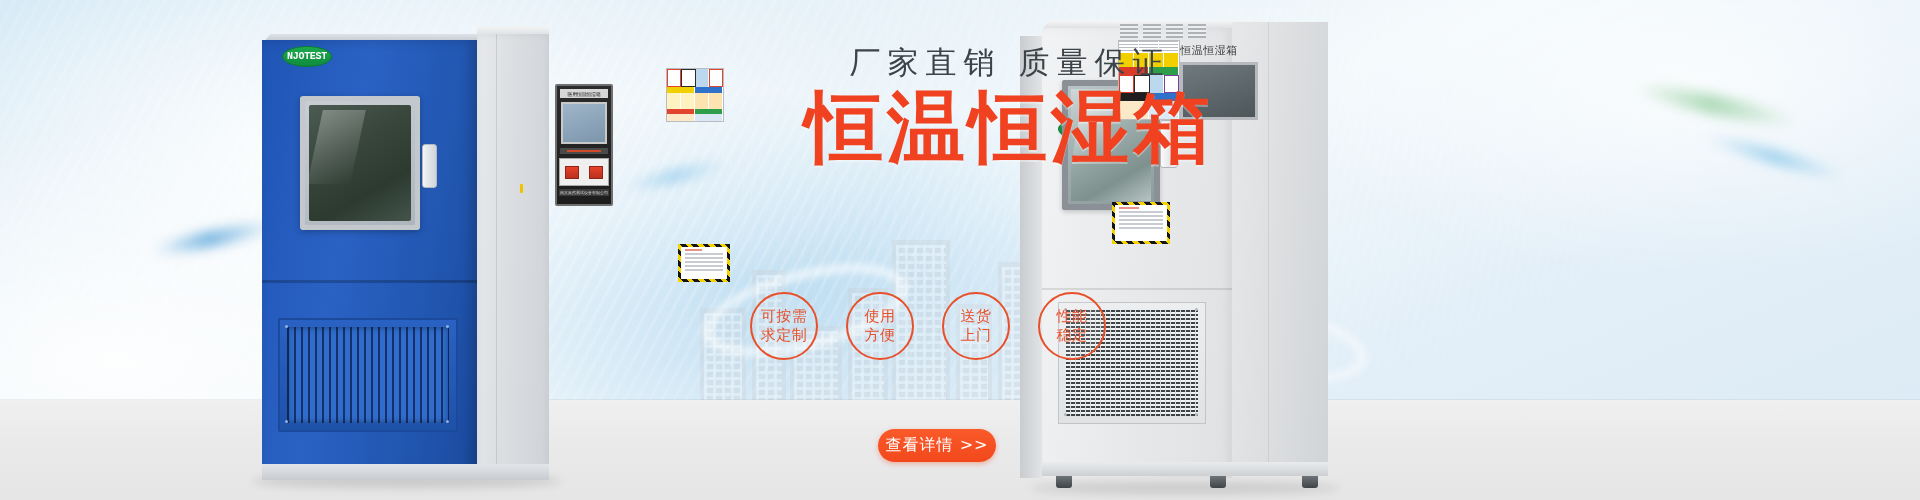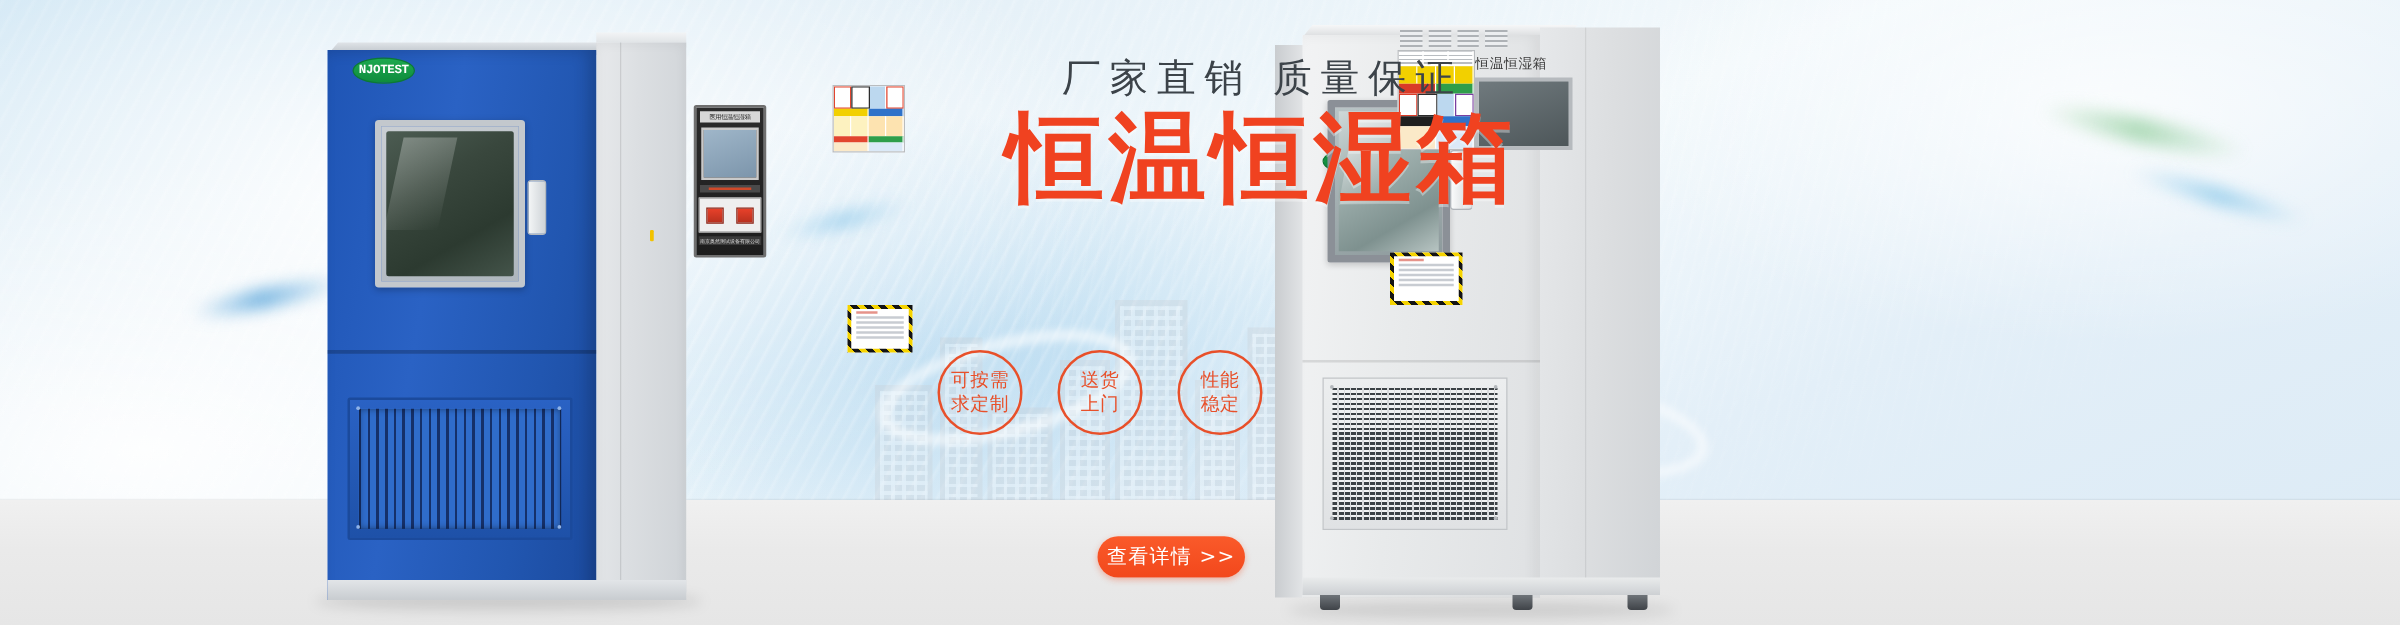--- a/index.html
+++ b/index.html
@@ -104,21 +104,21 @@
     border-radius:2px;
     display:flex;align-items:center;justify-content:center;
     box-shadow:0 1px 3px rgba(31,118,196,.35);
   }
   .subbar span{
     color:#fff;font-size:25px;letter-spacing:1px;white-space:nowrap;
     font-family:"DejaVu Sans","Liberation Sans",sans-serif;
   }
 
   
-  .badges{position:absolute;left:750px;top:280px;display:flex;gap:28px;}
+  .badges{position:absolute;left:750px;top:292px;display:flex;gap:28px;}
   .badge{
     width:64px;height:64px;border-radius:50%;
     border:2px solid #e8502a;
     display:flex;flex-direction:column;align-items:center;justify-content:center;
     color:#e8502a;font-size:15px;line-height:1.28;letter-spacing:.5px;
     font-family:"DejaVu Sans","Liberation Sans",sans-serif;
     background:rgba(255,255,255,.10);
   }
   .badge b{font-weight:400;display:block;white-space:nowrap;}
 
@@ -480,20 +480,24 @@
     <div class="eyebrow">厂家直销  质量保证</div>
     <div class="headline">恒温恒湿箱</div>
   </div>
 
   <div class="badges">
     <div class="badge">
       <b>可按需</b>
       <b>求定制</b>
     </div>
     <div class="badge">
+      <b>使用</b>
+      <b>方便</b>
+    </div>
+    <div class="badge">
       <b>送货</b>
       <b>上门</b>
     </div>
     <div class="badge">
       <b>性能</b>
       <b>稳定</b>
     </div>
   </div>
 
   <div class="cta">查看详情 &gt;&gt;</div>

